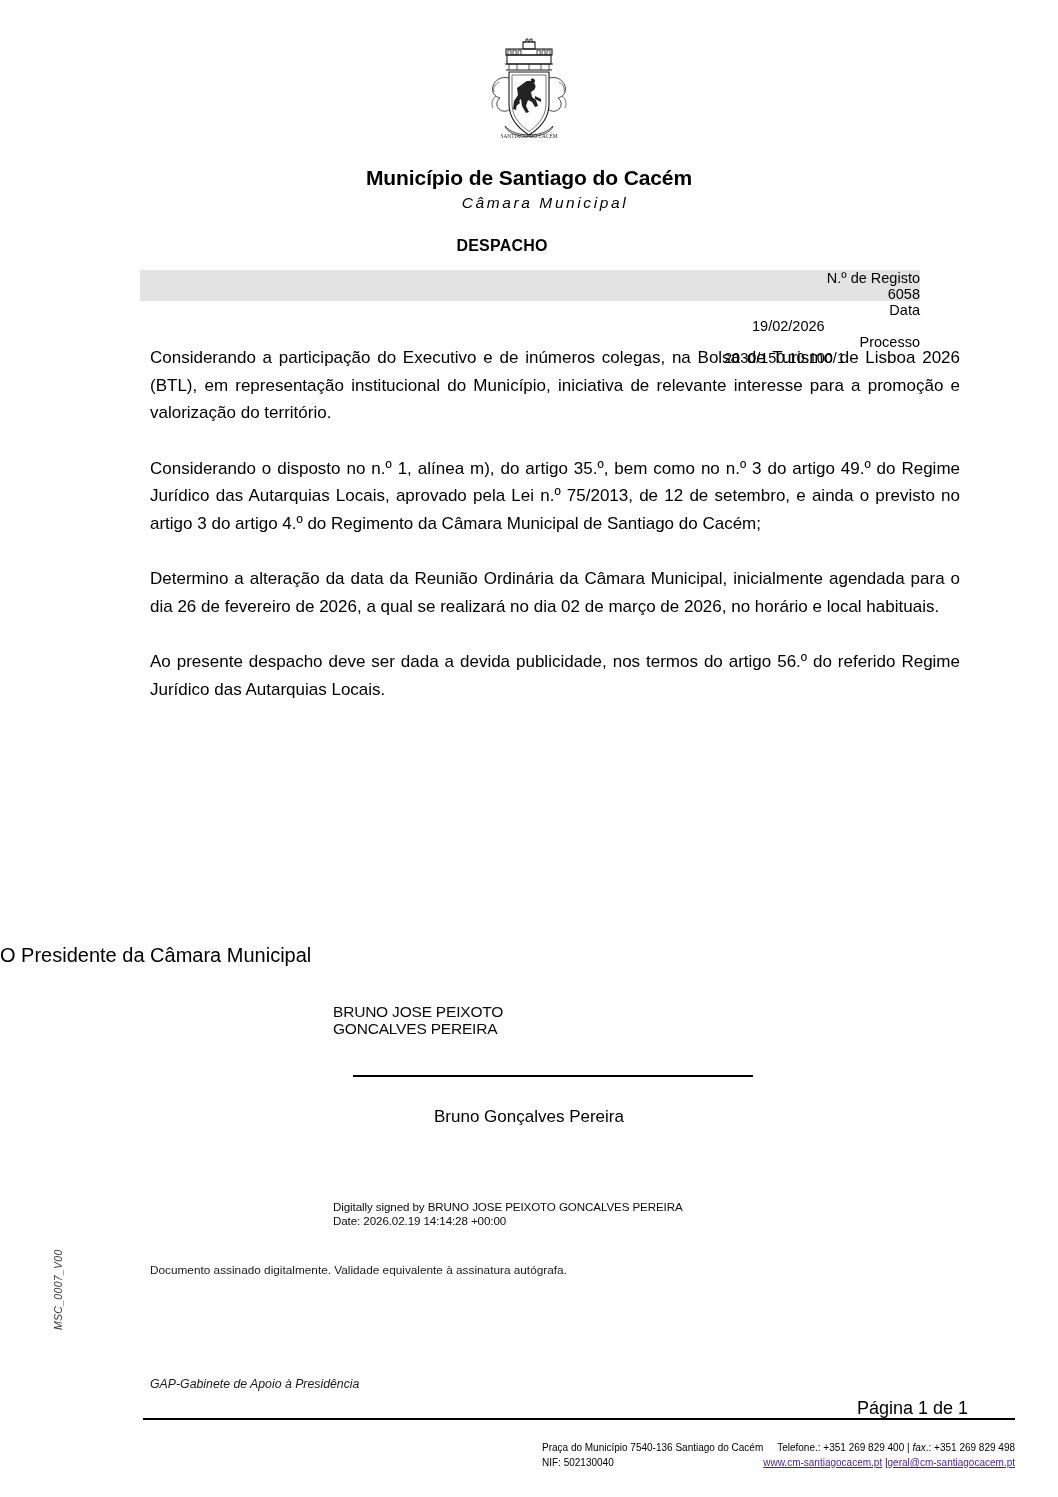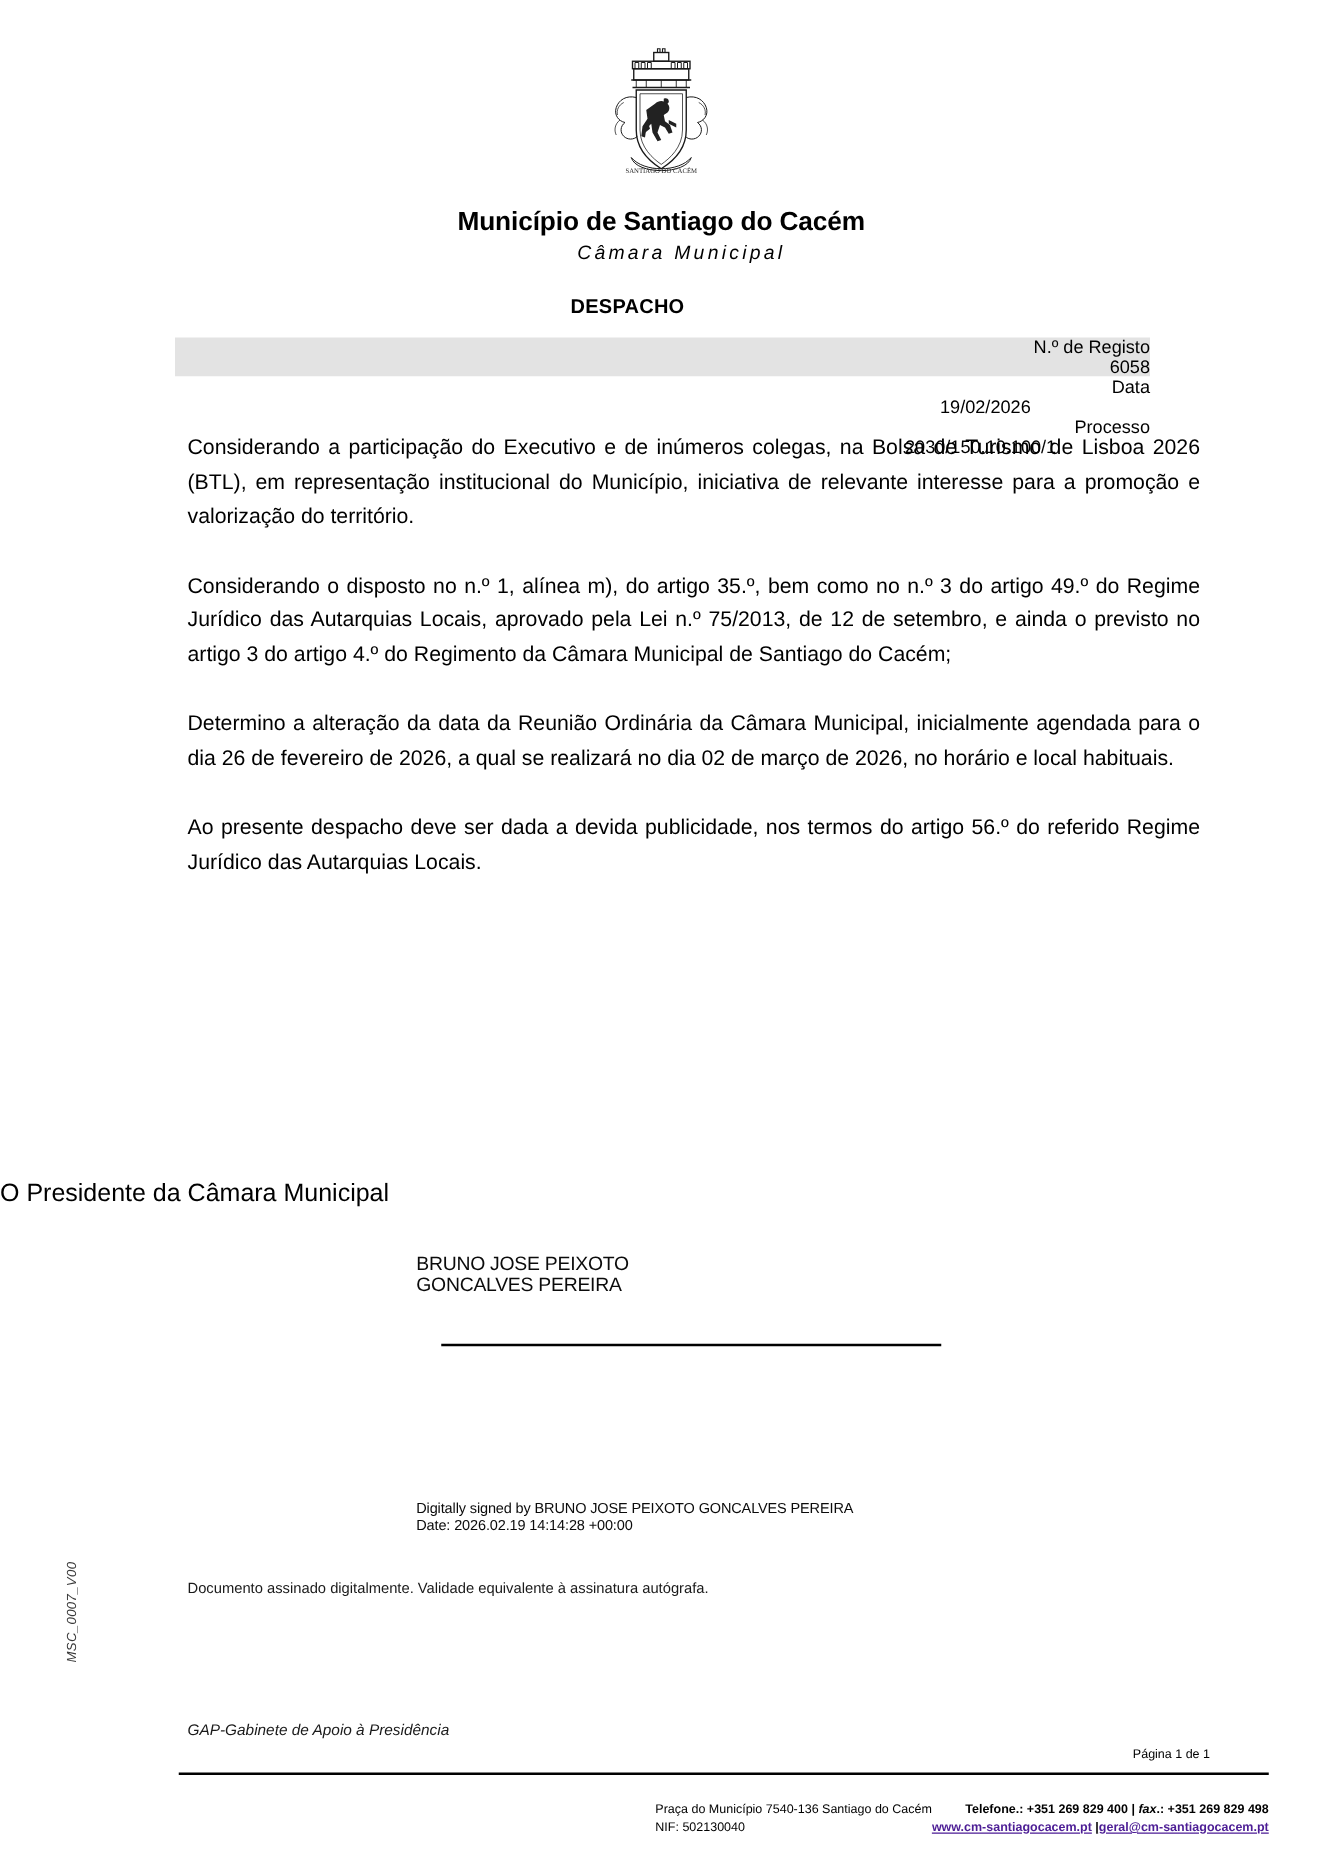--- a/index.html
+++ b/index.html
@@ -179,21 +179,21 @@
     left: 150px;
     top: 1377px;
     font-size: 12.3px;
     font-style: italic;
     color: #1a1a1a;
   }
   .page-num {
     position: absolute;
     right: 90px;
     top: 1398px;
-    font-size: 10px;
+    font-size: 18px;
   }
   .footer-rule {
     position: absolute;
     left: 143px;
     top: 1418px;
     width: 872px;
     height: 2px;
     background: #000000;
   }
   .footer-grid {
@@ -201,21 +201,21 @@
     left: 150px;
     top: 1428px;
     width: 865px;
     display: flex;
     justify-content: flex-end;
     font-size: 10px;
     line-height: 1.5;
     margin-top: 12px;
   }
   .footer-left  { text-align: left; }
-  .footer-right { text-align: right; font-weight: bold; }
+  .footer-right { text-align: right; }
   .footer-right .lnk {
     color: #4c1d95;
     text-decoration: underline;
   }
   .footer-right .fax-it { font-style: italic; }
 </style>
 </head>
 <body>
 
 <div class="page">
@@ -283,20 +283,21 @@
   <div class="sig-title">O Presidente da Câmara Municipal</div>
 
   <div class="sig-stamp">
     <div class="sig-cn">BRUNO JOSE PEIXOTO GONCALVES PEREIRA</div>
     <div class="sig-meta">
       <div>Digitally signed by BRUNO JOSE PEIXOTO GONCALVES PEREIRA</div>
       <div>Date: 2026.02.19 14:14:28 +00:00</div>
     </div>
   </div>
   <div class="sig-rule"></div>
+  <div class="sig-name">Bruno Gonçalves Pereira</div>
 
   <div class="digital-note">Documento assinado digitalmente.  Validade equivalente à assinatura autógrafa.</div>
 
   <div class="dept-line">GAP-Gabinete de Apoio à Presidência</div>
   <div class="page-num">Página 1 de 1</div>
   <div class="footer-rule"></div>
 
   <div class="footer-grid">
     <div class="footer-left">
       <div>Praça do Município   7540-136 Santiago do Cacém</div>

